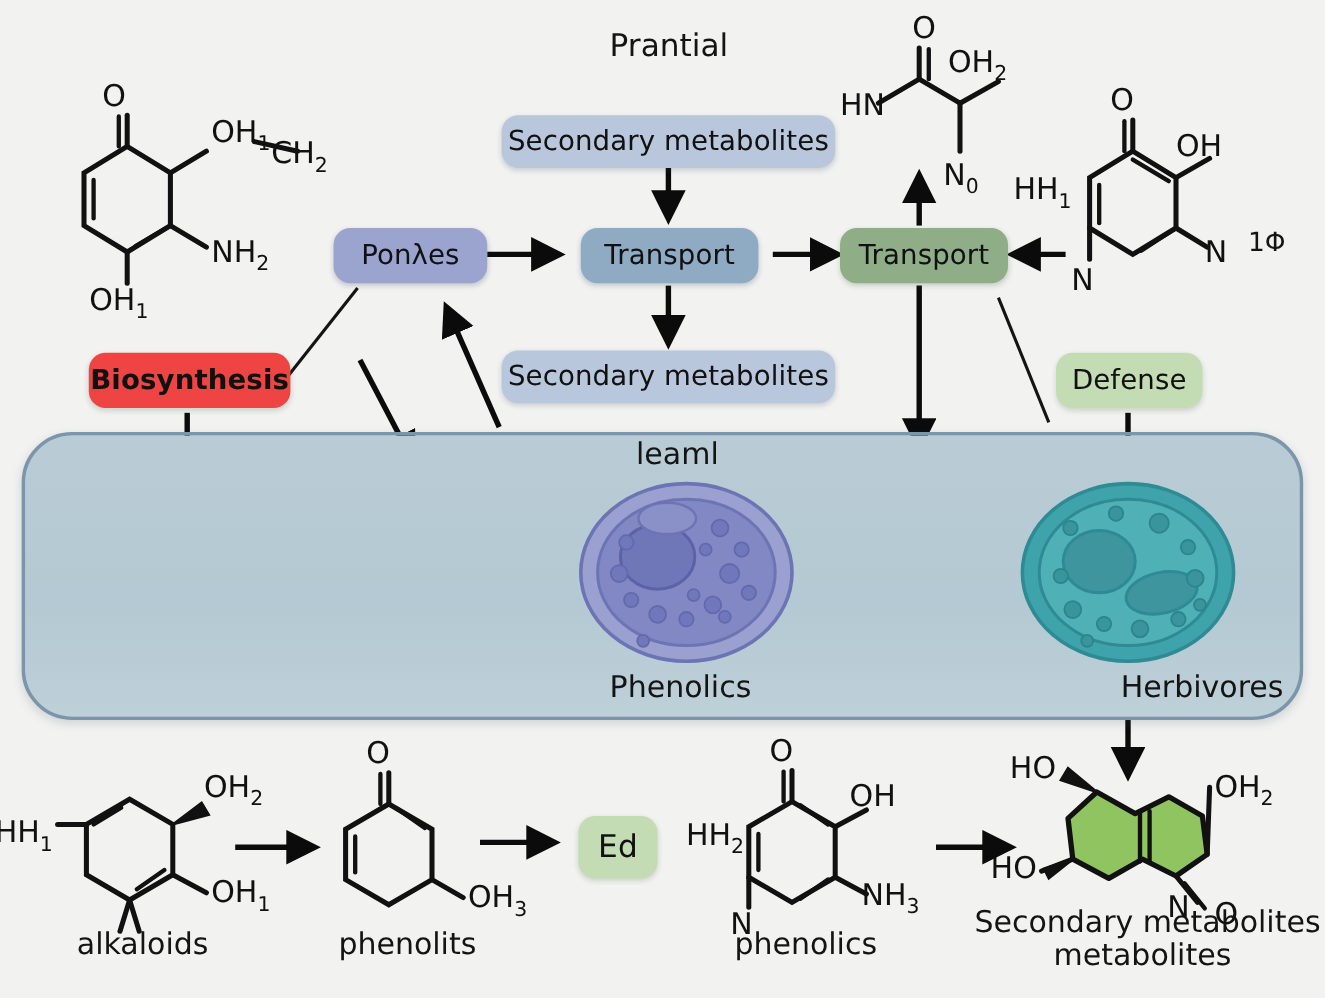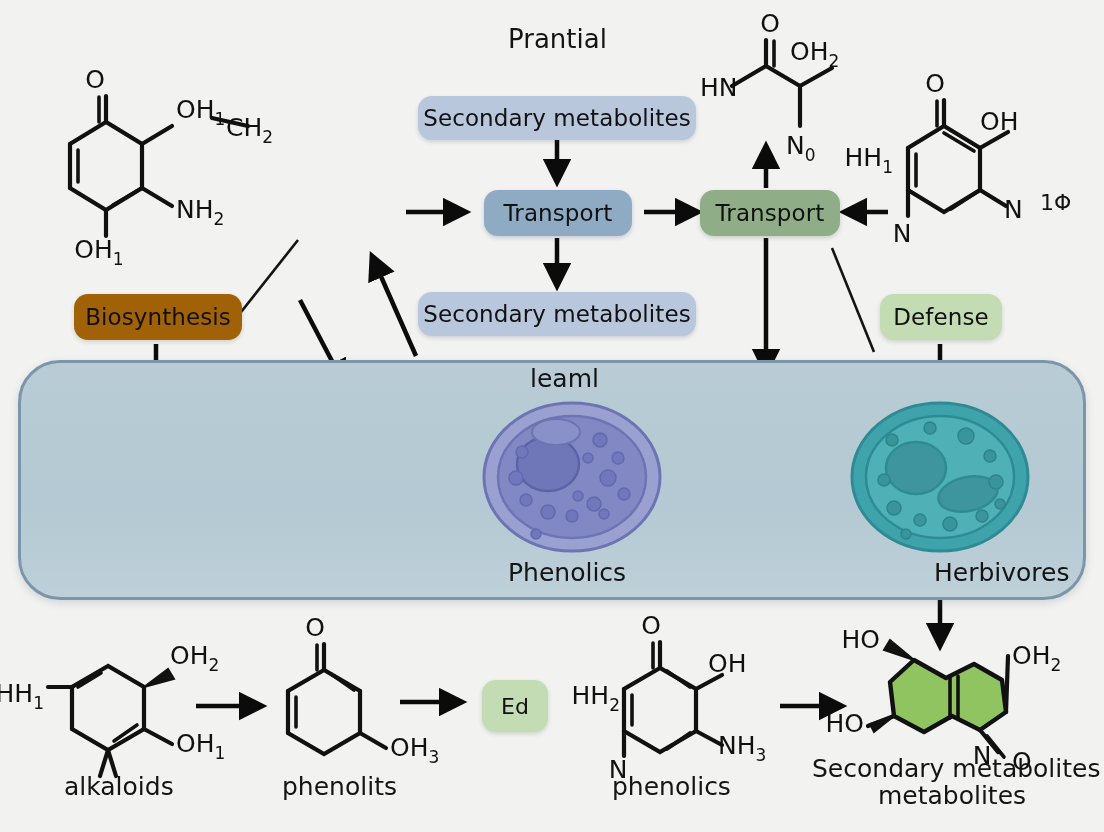--- a/index.html
+++ b/index.html
@@ -282,38 +282,41 @@
   </svg>
 
   <div class="node" style="left:418px;top:96px;width:278px;height:44px;background:#b9c7dd;box-shadow:0 2px 4px rgba(40,60,90,.18);">
     <span>Secondary metabolites</span>
   </div>
 
   <div class="node" style="left:418px;top:292px;width:278px;height:44px;background:#b9c7dd;box-shadow:0 2px 4px rgba(40,60,90,.18);">
     <span>Secondary metabolites</span>
   </div>
 
+  <div class="node" style="left:278px;top:190px;width:128px;height:46px;background:#9aa4ce;box-shadow:0 2px 4px rgba(40,50,90,.22);">
+    <span>Ponλes</span>
+  </div>
 
   <div class="node" style="left:484px;top:190px;width:148px;height:46px;background:#8fabc4;box-shadow:0 2px 4px rgba(40,60,90,.22);">
     <span>Transport</span>
   </div>
 
   <div class="node" style="left:700px;top:190px;width:140px;height:46px;background:#8fae88;box-shadow:0 2px 4px rgba(50,80,50,.22);">
     <span>Transport</span>
   </div>
 
-  <div class="node" style="left:74px;top:294px;width:168px;height:46px;background:#a16207;box-shadow:0 2px 4px rgba(60,90,50,.20);">
+  <div class="node" style="left:74px;top:294px;width:168px;height:46px;background:#ef4444;box-shadow:0 2px 4px rgba(60,90,50,.20);font-weight:bold;">
     <span>Biosynthesis</span>
   </div>
 
   <div class="node" style="left:880px;top:294px;width:122px;height:46px;background:#c3dcb4;box-shadow:0 2px 4px rgba(60,90,50,.20);justify-content:center;">
     <span>Defense</span>
   </div>
 
-  <div class="node" style="left:482px;top:680px;width:66px;height:52px;background:#c3dcb4;box-shadow:0 2px 4px rgba(60,90,50,.20);font-size:22px;">
+  <div class="node" style="left:482px;top:680px;width:66px;height:52px;background:#c3dcb4;box-shadow:0 2px 4px rgba(60,90,50,.20);font-size:26px;">
     <span>Ed</span>
   </div>
 
   <div class="lbl" style="left:508px;top:24px;font-size:26px;">Prantial</div>
 
   <div class="lbl" style="left:530px;top:364px;font-size:25px;">leaml</div>
 
   <div class="lbl" style="left:1040px;top:190px;font-size:22px;">1Φ</div>
 
   <div class="lbl" style="left:508px;top:558px;font-size:25px;">Phenolics</div>

